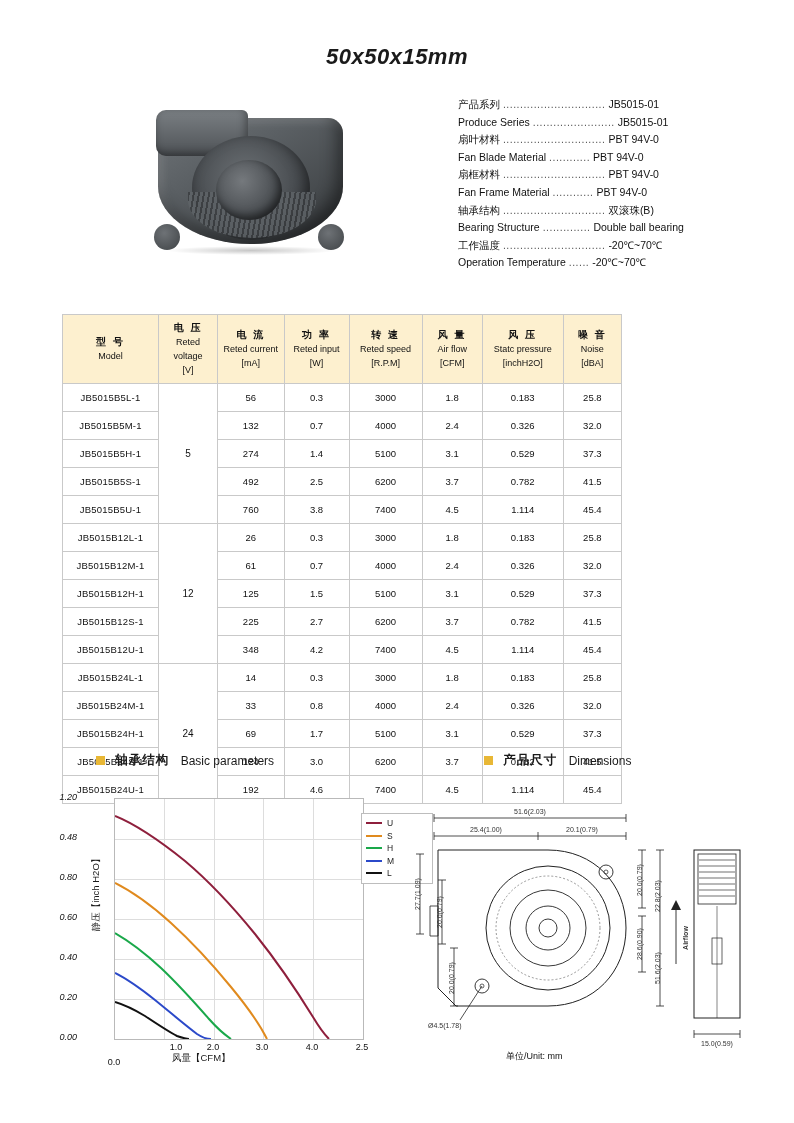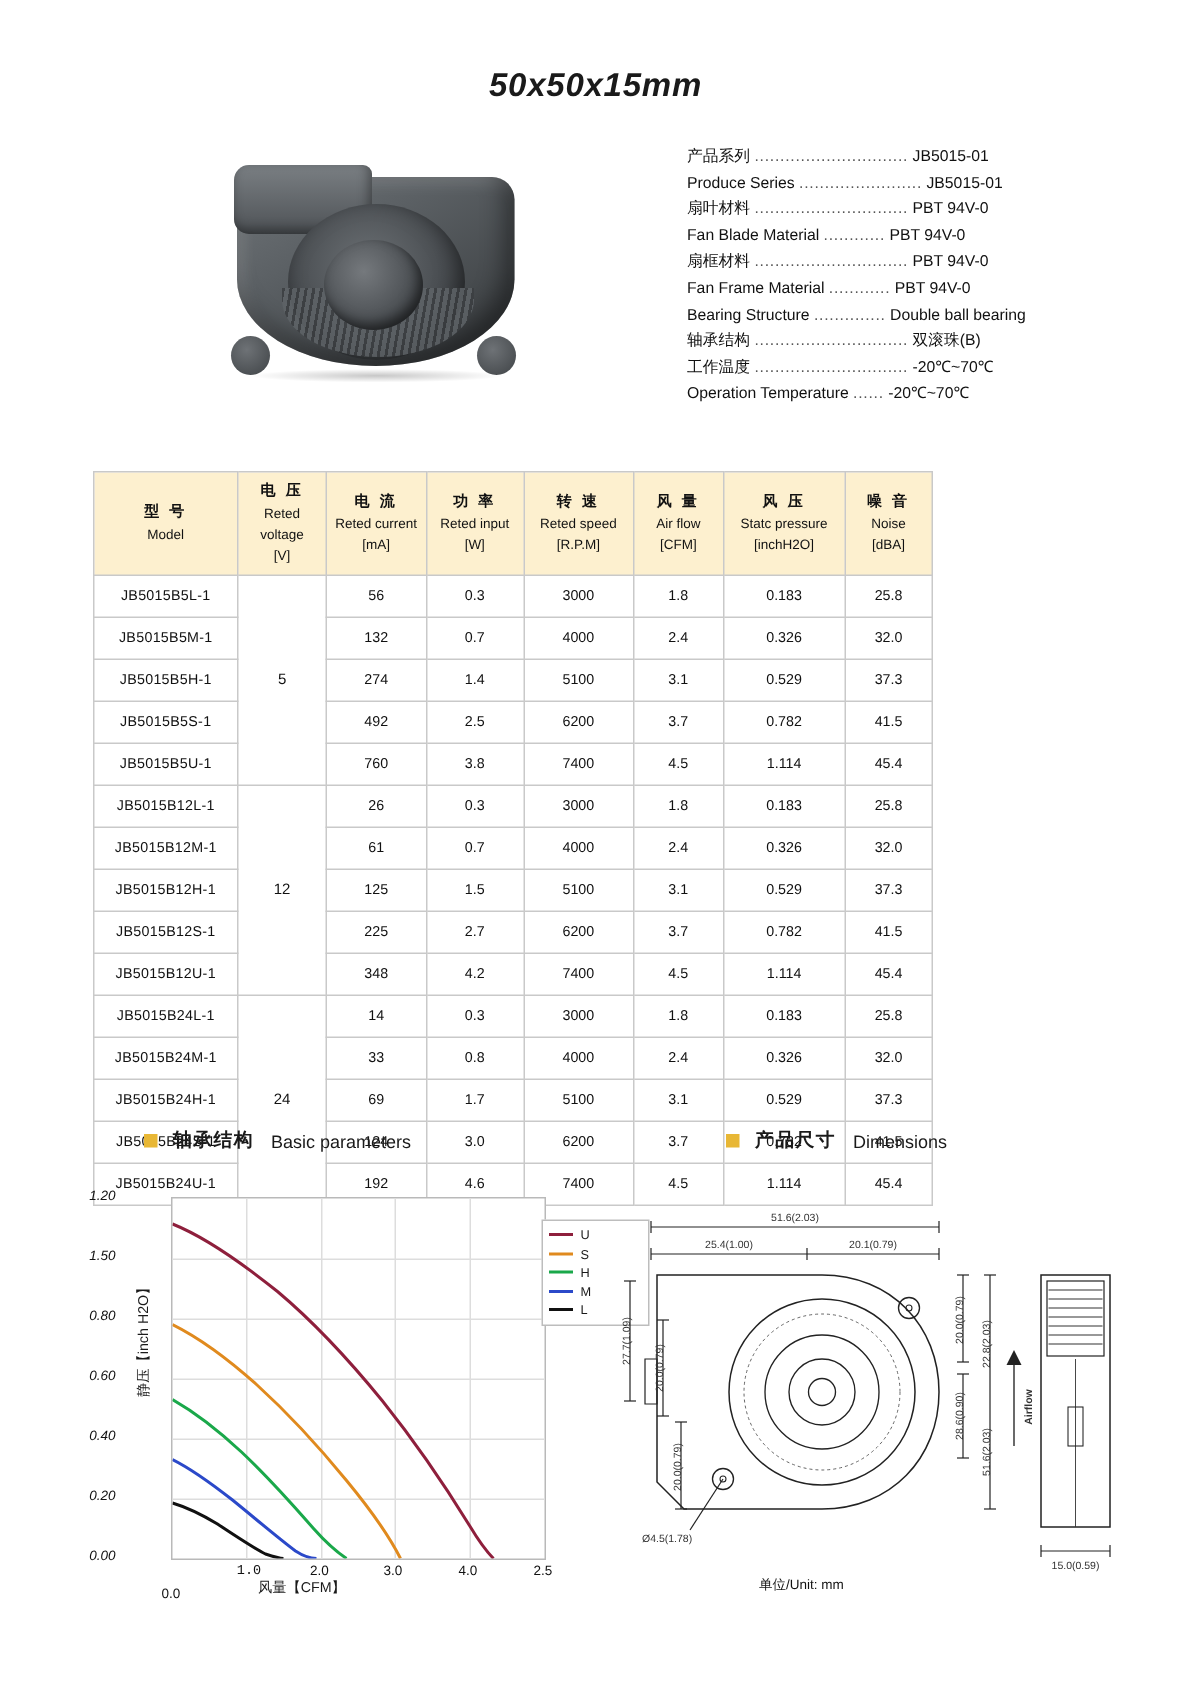--- a/index.html
+++ b/index.html
@@ -156,22 +156,22 @@
     <div class="blower-shadow"></div>
   </div>
 
   <div class="specs">
     <div class="row"><span>产品系列</span> <span class="lead">..............................</span> <span>JB5015-01</span></div>
     <div class="row"><span>Produce Series</span> <span class="lead">........................</span> <span>JB5015-01</span></div>
     <div class="row"><span>扇叶材料</span> <span class="lead">..............................</span> <span>PBT  94V-0</span></div>
     <div class="row"><span>Fan Blade Material</span> <span class="lead">............</span> <span>PBT  94V-0</span></div>
     <div class="row"><span>扇框材料</span> <span class="lead">..............................</span> <span>PBT  94V-0</span></div>
     <div class="row"><span>Fan Frame Material</span> <span class="lead">............</span> <span>PBT  94V-0</span></div>
+    <div class="row"><span>轴承结构</span> <span class="lead">..............................</span> <span>双滚珠(B)</span></div>
     <div class="row"><span>Bearing Structure</span> <span class="lead">..............</span> <span>Double ball bearing</span></div>
-    <div class="row"><span>轴承结构</span> <span class="lead">..............................</span> <span>双滚珠(B)</span></div>
     <div class="row"><span>工作温度</span> <span class="lead">..............................</span> <span>-20℃~70℃</span></div>
     <div class="row"><span>Operation Temperature</span> <span class="lead">......</span> <span>-20℃~70℃</span></div>
   </div>
 
   <div class="table-wrap">
     <table>
       <thead>
         <tr>
           <th style="width:108px">
             <span class="cn">型  号</span>
@@ -370,25 +370,25 @@
     <span class="en">Dimensions</span>
   </div>
 
   <div class="chart-box">
 
     <div class="ytick" style="top:242px;">0.00</div>
     <div class="ytick" style="top:202px;">0.20</div>
     <div class="ytick" style="top:162px;">0.40</div>
     <div class="ytick" style="top:122px;">0.60</div>
     <div class="ytick" style="top:82px;">0.80</div>
-    <div class="ytick" style="top:42px;">1.50</div>
+    <div class="ytick" style="top:42px;">0.48</div>
     <div class="ytick" style="top:2px;">1.20</div>
 
     <div class="xtick" style="left:37px;top:267px;text-align:center;">0.0</div>
-    <div class="xtick" style="left:89px;top:252px;font-family:Liberation Mono, monospace;">1.0</div>
+    <div class="xtick" style="left:99px;top:252px;">1.0</div>
     <div class="xtick" style="left:136px;top:252px;">2.0</div>
     <div class="xtick" style="left:185px;top:252px;">3.0</div>
     <div class="xtick" style="left:235px;top:252px;">4.0</div>
     <div class="xtick" style="left:285px;top:252px;">2.5</div>
 
     <div class="ylabel">静压【inch H2O】</div>
     <div class="xlabel">风量【CFM】</div>
 
     <div class="plot">
 

